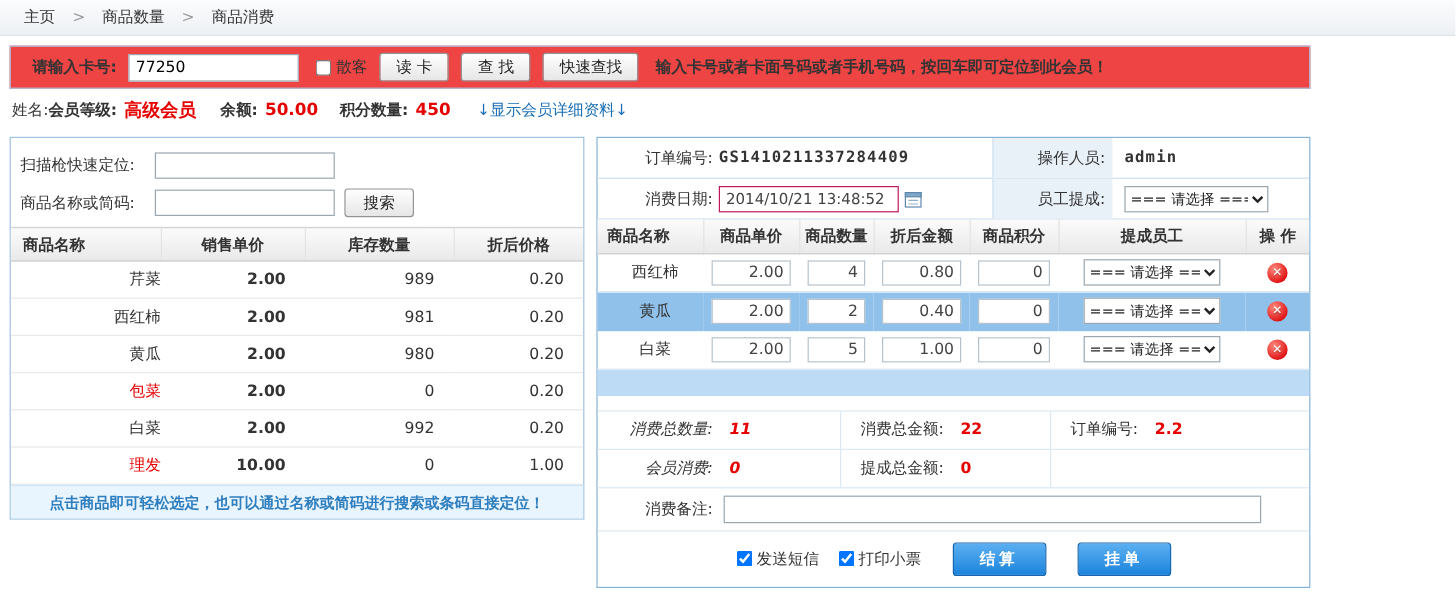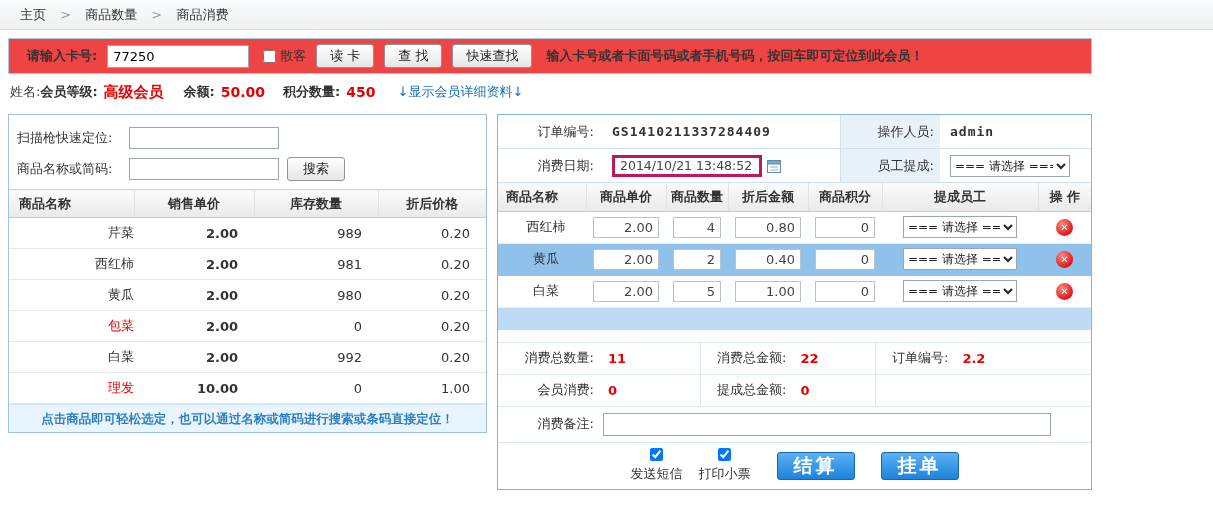--- a/index.html
+++ b/index.html
@@ -74,28 +74,28 @@
 
 .lp-note {
   height: 28px; line-height: 28px; text-align: center;
   background: #e9f5fe; border-top: 1px solid #cfe4f5;
   color: #2f7fc0; font-weight: bold; font-size: 12.5px;
 }
 
 
 .op-hrow { display: flex; align-items: center; height: 34px; border-bottom: 1px solid #cfe0ef; }
 .op-label { width: 96px; text-align: right; flex: 0 0 auto; }
-.op-value-wrap { width: 228px; margin-left: 18px; display: flex; align-items: center; flex: 0 0 auto; }
+.op-value-wrap { width: 228px; margin-left: 5px; display: flex; align-items: center; flex: 0 0 auto; }
 .op-shaded {
   width: 100px; height: 100%; flex: 0 0 auto;
   background: #e8f0f8; border-left: 1px solid #cfe0ef;
   display: flex; align-items: center; justify-content: flex-end; padding-right: 6px;
 }
 .op-tail { margin-left: 10px; display: flex; align-items: center; }
-.date-input { width: 150px; height: 22px; border: 3px solid #be185d; padding: 0 5px; font-size: 12.5px; color: #444; font-family: inherit; }
+.date-input { width: 150px; height: 22px; border: 1px solid #be185d; padding: 0 5px; font-size: 12.5px; color: #444; font-family: inherit; }
 .cal-icon { margin-left: 4px; cursor: pointer; display: inline-flex; }
 .hsel, .osel { height: 22px; font-size: 12px; font-family: inherit; color: #222; border: 1px solid #9aa7b1; background: #fff; }
 .hsel { width: 120px; }
 
 
 .otable { width: 100%; border-collapse: collapse; table-layout: fixed; }
 .otable th {
   height: 28px; background: linear-gradient(#fbfbfb, #e9e9e9);
   border-bottom: 1px solid #c9c9c9; border-right: 1px solid #e2e2e2;
   font-weight: bold; text-align: center;
@@ -114,35 +114,35 @@
   background: radial-gradient(circle at 35% 30%, #ff8a7e, #df1515 72%);
   color: #fff; font-size: 10px; line-height: 17px; text-align: center; font-weight: bold;
   cursor: pointer; text-shadow: 0 1px 1px rgba(0,0,0,.25);
 }
 .blue-bar { height: 22px; background: #bedbf6; }
 
 
 .summary { margin-top: 12px; border-top: 1px solid #dce8f2; }
 .sum-row { display: flex; align-items: center; height: 32px; border-bottom: 1px solid #dce8f2; }
 .sum-cell { display: flex; align-items: center; height: 100%; border-right: 1px solid #dce8f2; }
-.c1 { width: 203px; } .c2 { width: 175px; padding-left: 16px; } .c3 { flex: 1; padding-left: 16px; border-right: none; }
+.c1 { width: 203px; font-style: italic; } .c2 { width: 175px; padding-left: 16px; } .c3 { flex: 1; padding-left: 16px; border-right: none; }
 .c3.empty { border-right: none; }
 .sum-label { width: 96px; text-align: right; font-weight: normal; flex: 0 0 auto; }
 .sum-val { color: #e60000; font-weight: bold; margin-left: 14px; }
 .remark-row { height: 36px; border-bottom: 1px solid #dce8f2; }
 .remark-input { width: 448px; height: 23px; margin-left: 9px; border: 1px solid #9aa7b1; padding: 0 5px; font-size: 13px; font-family: inherit; }
 
 
 .op-footer { display: flex; align-items: center; justify-content: center; height: 46px; gap: 16px; }
-.op-footer .chk { margin-left: 0; flex-direction: column; }
+.op-footer .chk { margin-left: 0; }
 .blue-btn {
   width: 78px; height: 28px; margin-left: 10px;
   background: linear-gradient(#5cb0f2, #1c83dc);
   border: 1px solid #1566ae; border-radius: 3px;
-  color: #fff; font-weight: bold; font-size: 19px; letter-spacing: 3px;
+  color: #fff; font-weight: bold; font-size: 13px; letter-spacing: 3px;
   cursor: pointer; font-family: inherit;
 }
 </style>
 </head>
 <body>
 
 <div>
 
   <div class="breadcrumb-bar">
     <a>主页</a>

